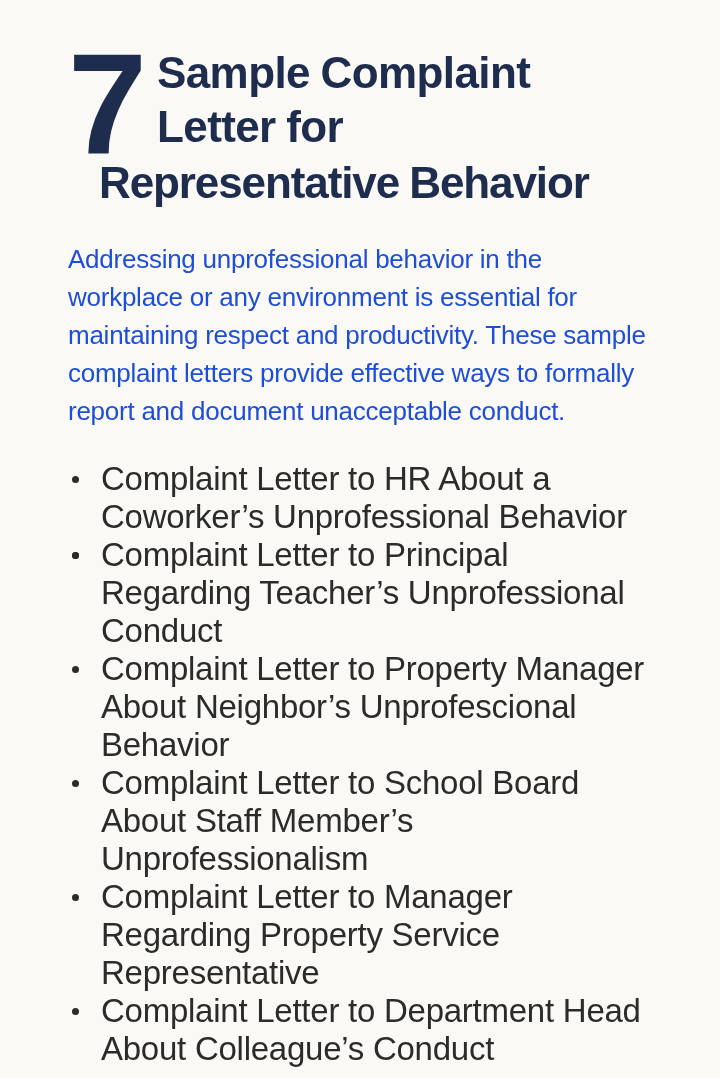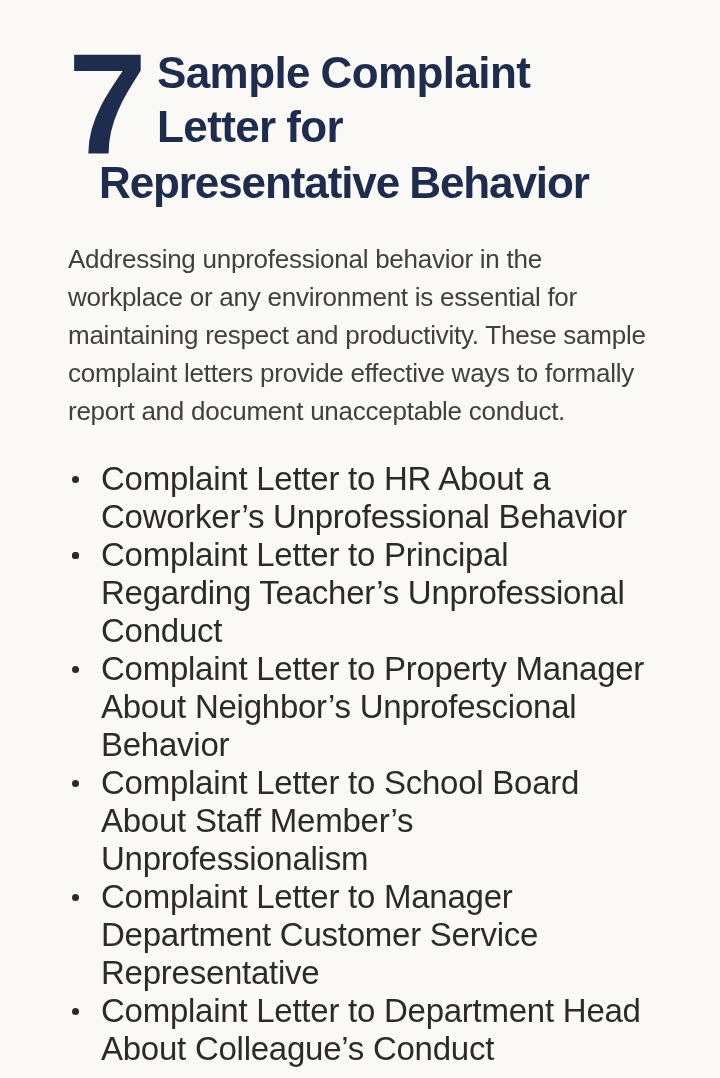--- a/index.html
+++ b/index.html
@@ -54,21 +54,21 @@
   .heading-line.full {
     clear: left;
     margin-top: 2px;
     letter-spacing: -1.1px;
   }
 
   
   .intro {
     clear: left;
     margin: 30px 0 0 0;
-    color: #404040;
+    color: #1d4ed8;
     font-size: 26px;
     line-height: 38px;
     letter-spacing: -0.25px;
     max-width: 580px;
   }
 
   
   .letter-list {
     list-style: none;
     margin: 30px 0 0 0;
@@ -125,21 +125,21 @@
     <li>
       <span class="bullet-dot"></span>
       <span>Complaint Letter to Property Manager About Neighbor’s Unprofescional Behavior</span>
     </li>
     <li>
       <span class="bullet-dot"></span>
       <span>Complaint Letter to School Board About Staff Member’s Unprofessionalism</span>
     </li>
     <li>
       <span class="bullet-dot"></span>
-      <span>Complaint Letter to Manager Department Customer Service Representative</span>
+      <span>Complaint Letter to Manager Regarding Property Service Representative</span>
     </li>
     <li>
       <span class="bullet-dot"></span>
       <span>Complaint Letter to Department Head About Colleague’s Conduct</span>
     </li>
   </ul>
 
 </div>
 
 </body></html>

